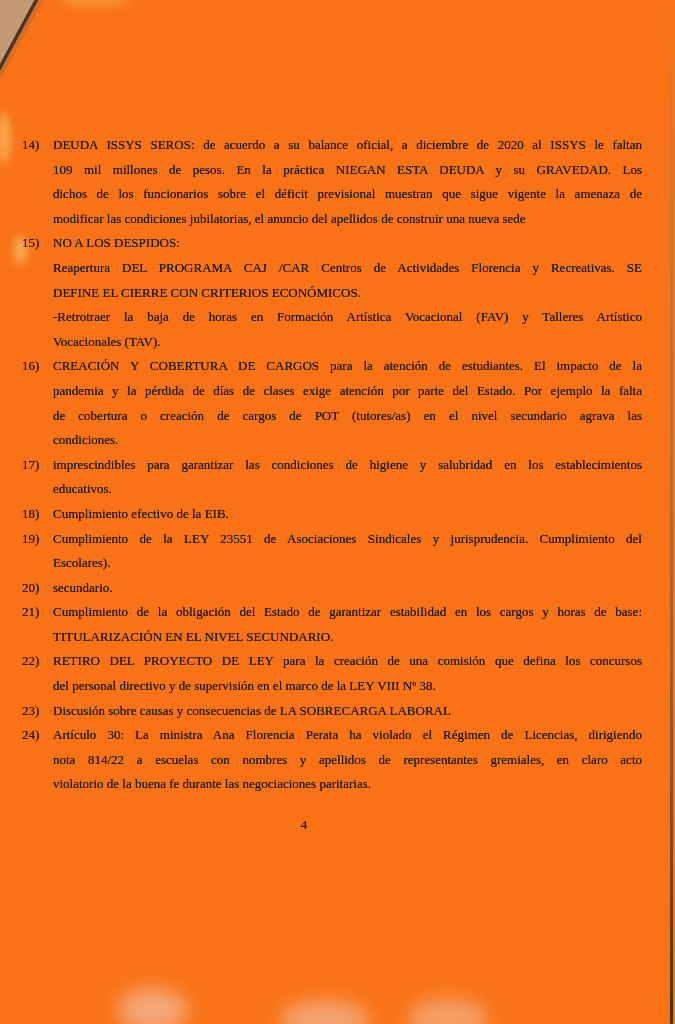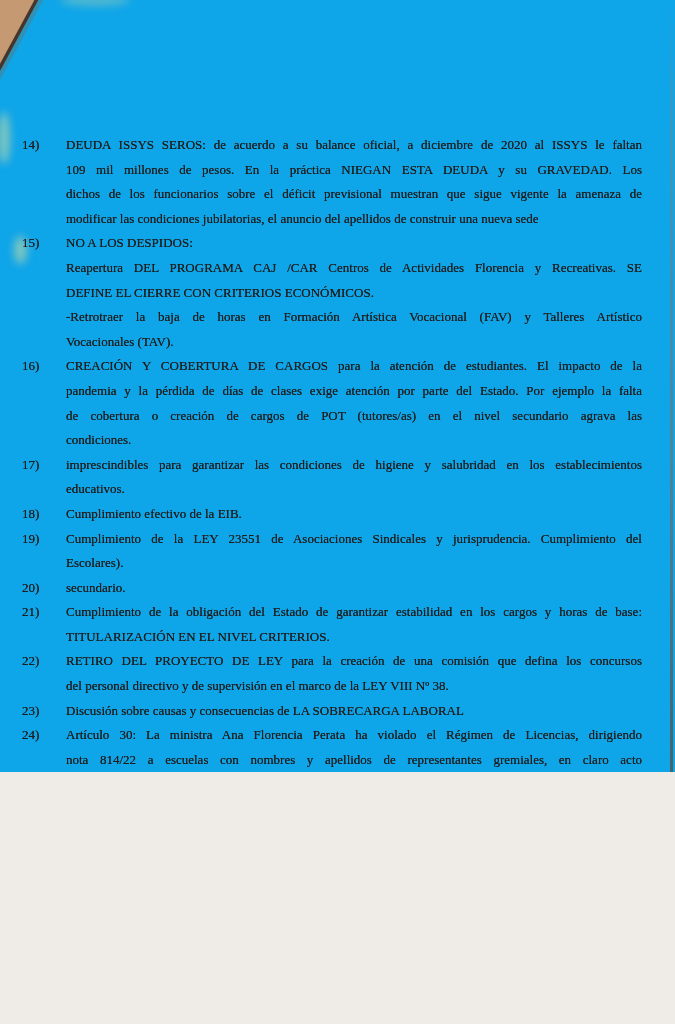--- a/index.html
+++ b/index.html
@@ -2,22 +2,22 @@
 <html><head>
 <meta charset="utf-8">
 <style>
   * { margin: 0; padding: 0; box-sizing: border-box; }
   html, body { width: 675px; height: 1024px; }
   body { background: #efece7; overflow: hidden; }
 
   .scan-page {
     position: relative;
     width: 675px;
-    height: 772px;
-    background: #0ea5e9;
+    height: 1024px;
+    background: #f97316;
     overflow: hidden;
     font-family: "Liberation Serif", serif;
     color: #1e1d1c;
   }
 
   
   .corner-svg { position: absolute; top: 0; left: 0; filter: blur(0.5px); }
 
   
   .edge-right {
@@ -62,21 +62,20 @@
 
   .item-content { flex: 0 0 589px; width: 589px; }
 
   .text-line {
     font-size: 13px;
     line-height: 24.6px;
     white-space: nowrap;
     overflow: hidden;
     text-align: left;
     text-shadow: 0 0 0.5px rgba(30,28,26,0.85);
-    margin-left: 13px;
   }
   .text-line.just {
     text-align: justify;
     text-align-last: justify;
     text-justify: inter-word;
   }
 
   .page-number {
     width: 600px;
     margin-top: 16px;
@@ -167,21 +166,21 @@
     <span class="item-number">20)</span>
     <span class="item-content">
             <div class="text-line">secundario.</div>
           </span>
   </li>
 
   <li class="list-item">
     <span class="item-number">21)</span>
     <span class="item-content">
             <div class="text-line just">Cumplimiento de la obligación del Estado de garantizar estabilidad en los cargos y horas de base:</div>
-            <div class="text-line">TITULARIZACIÓN EN EL NIVEL CRITERIOS.</div>
+            <div class="text-line">TITULARIZACIÓN EN EL NIVEL SECUNDARIO.</div>
           </span>
   </li>
 
   <li class="list-item">
     <span class="item-number">22)</span>
     <span class="item-content">
             <div class="text-line just">RETIRO DEL PROYECTO DE LEY para la creación de una comisión que defina los concursos</div>
             <div class="text-line">del personal directivo y de supervisión en el marco de la LEY VIII Nº 38.</div>
           </span>
   </li>

